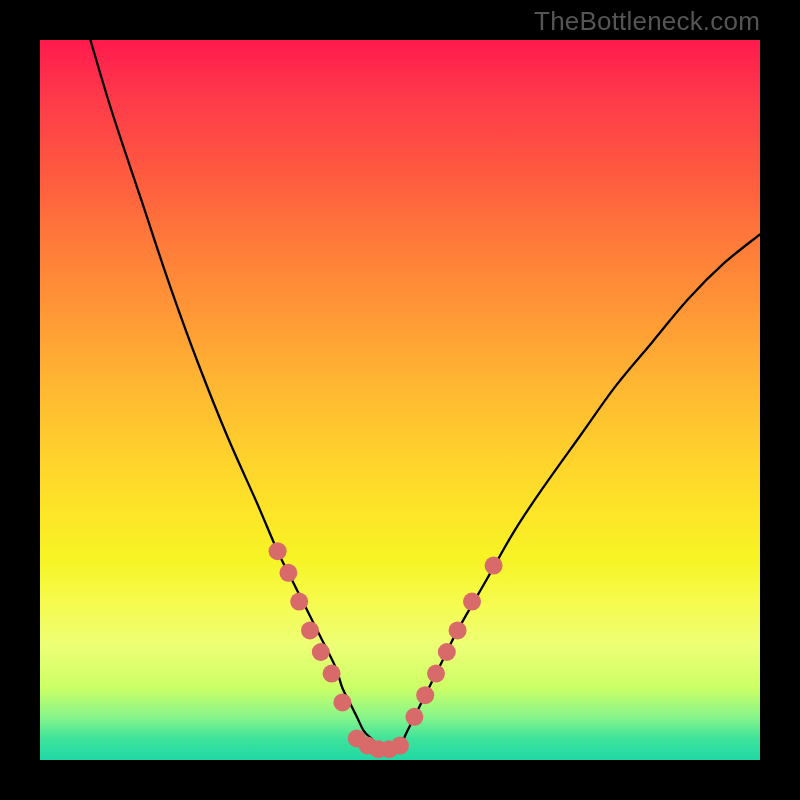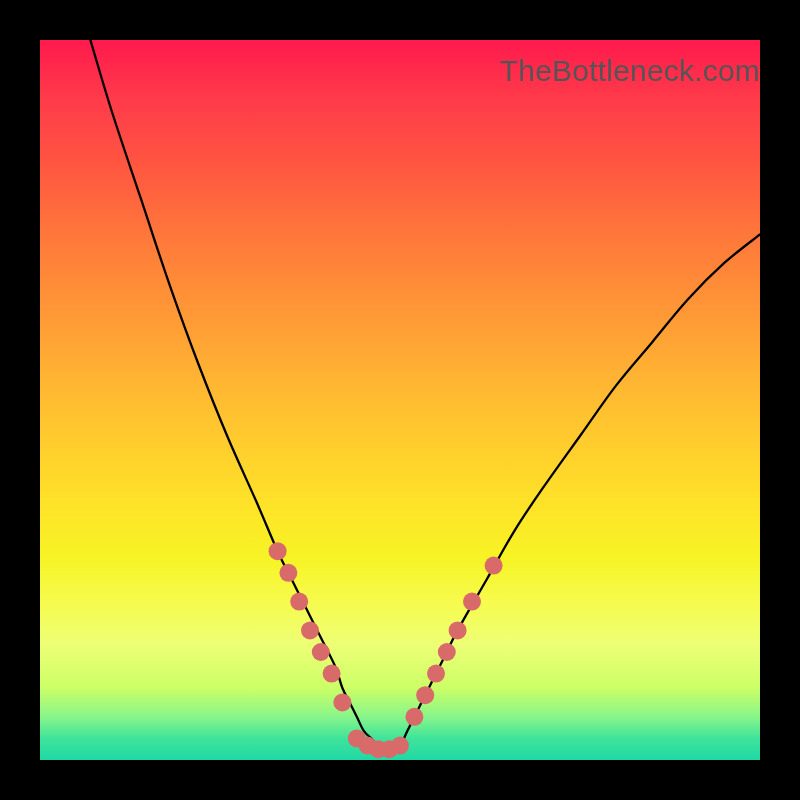--- a/index.html
+++ b/index.html
@@ -41,25 +41,24 @@
       #88f58a 94%,
       #3fe39a 97%,
       #1fd9a6 100%
     );
   }
   .watermark {
     position: absolute;
     top: 6px;
     right: 40px;
     color: #555;
-    font-size: 30px;
+    font-size: 26px;
     letter-spacing: 0.2px;
     z-index: 3;
     font-weight: 400;
-    margin-top: 48px;
   }
   svg.plot-svg {
     position: absolute;
     left: 0;
     top: 0;
     width: 720px;
     height: 720px;
     overflow: visible;
   }
   .curve {

